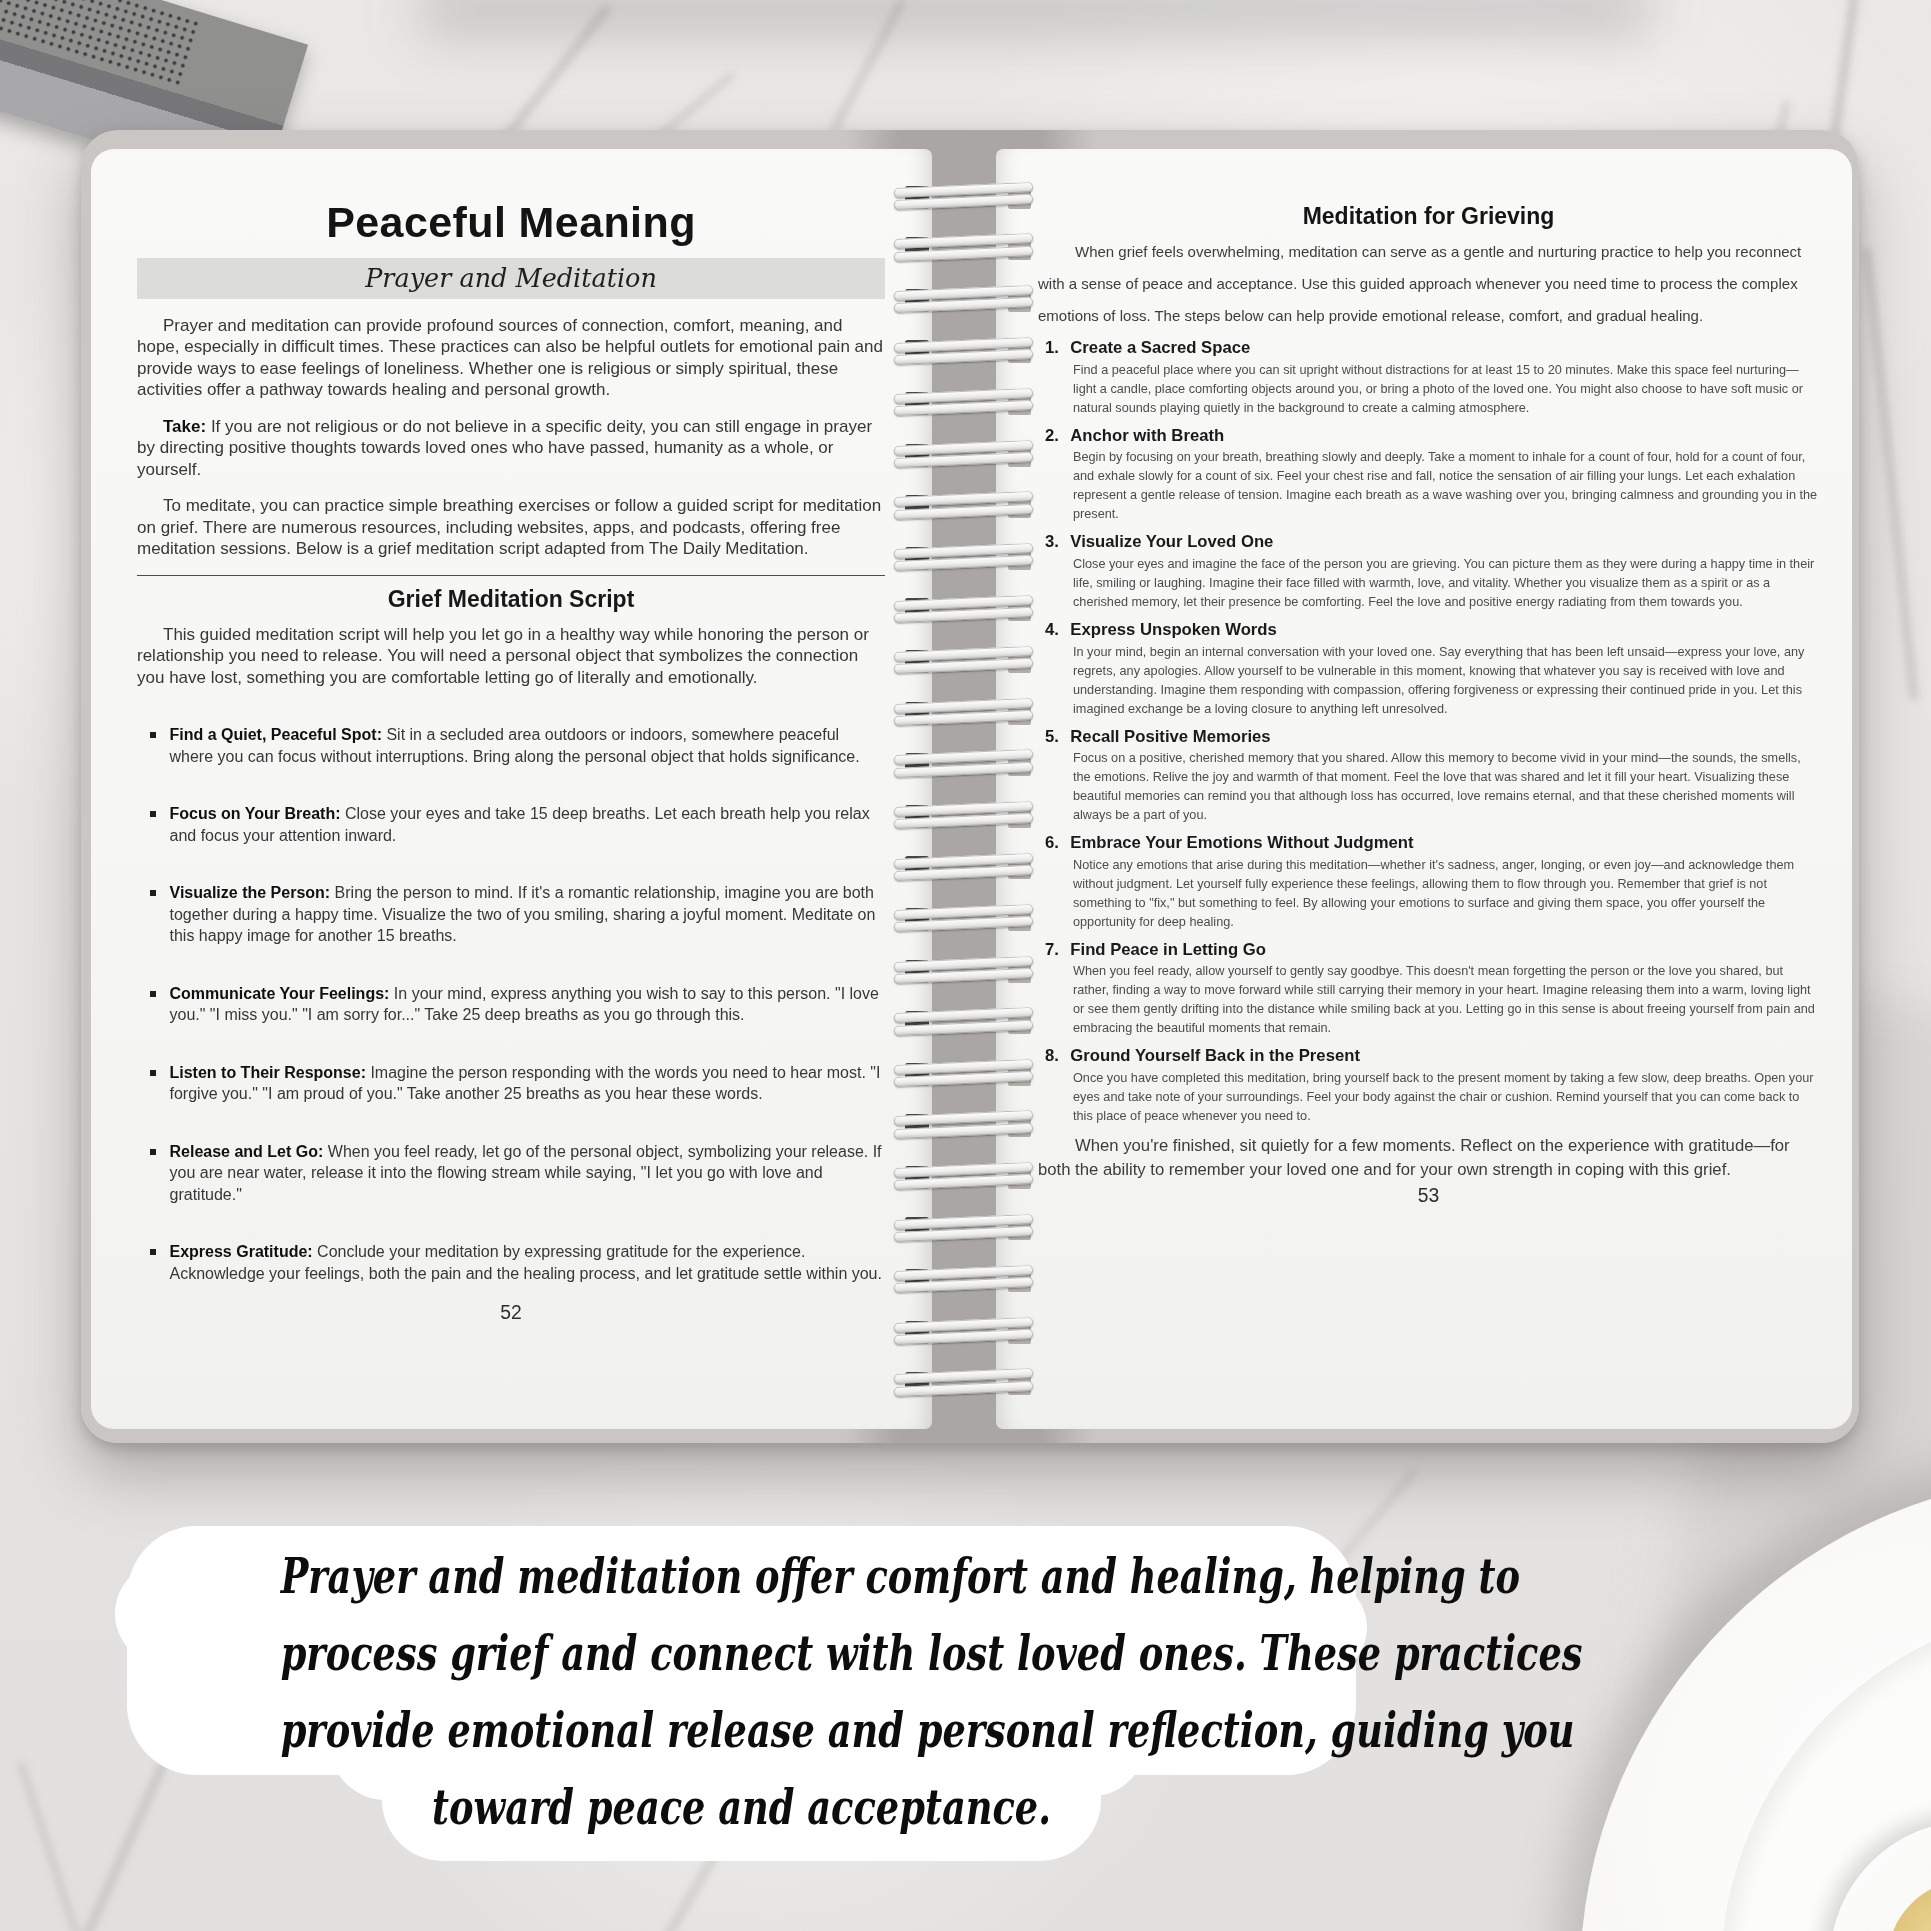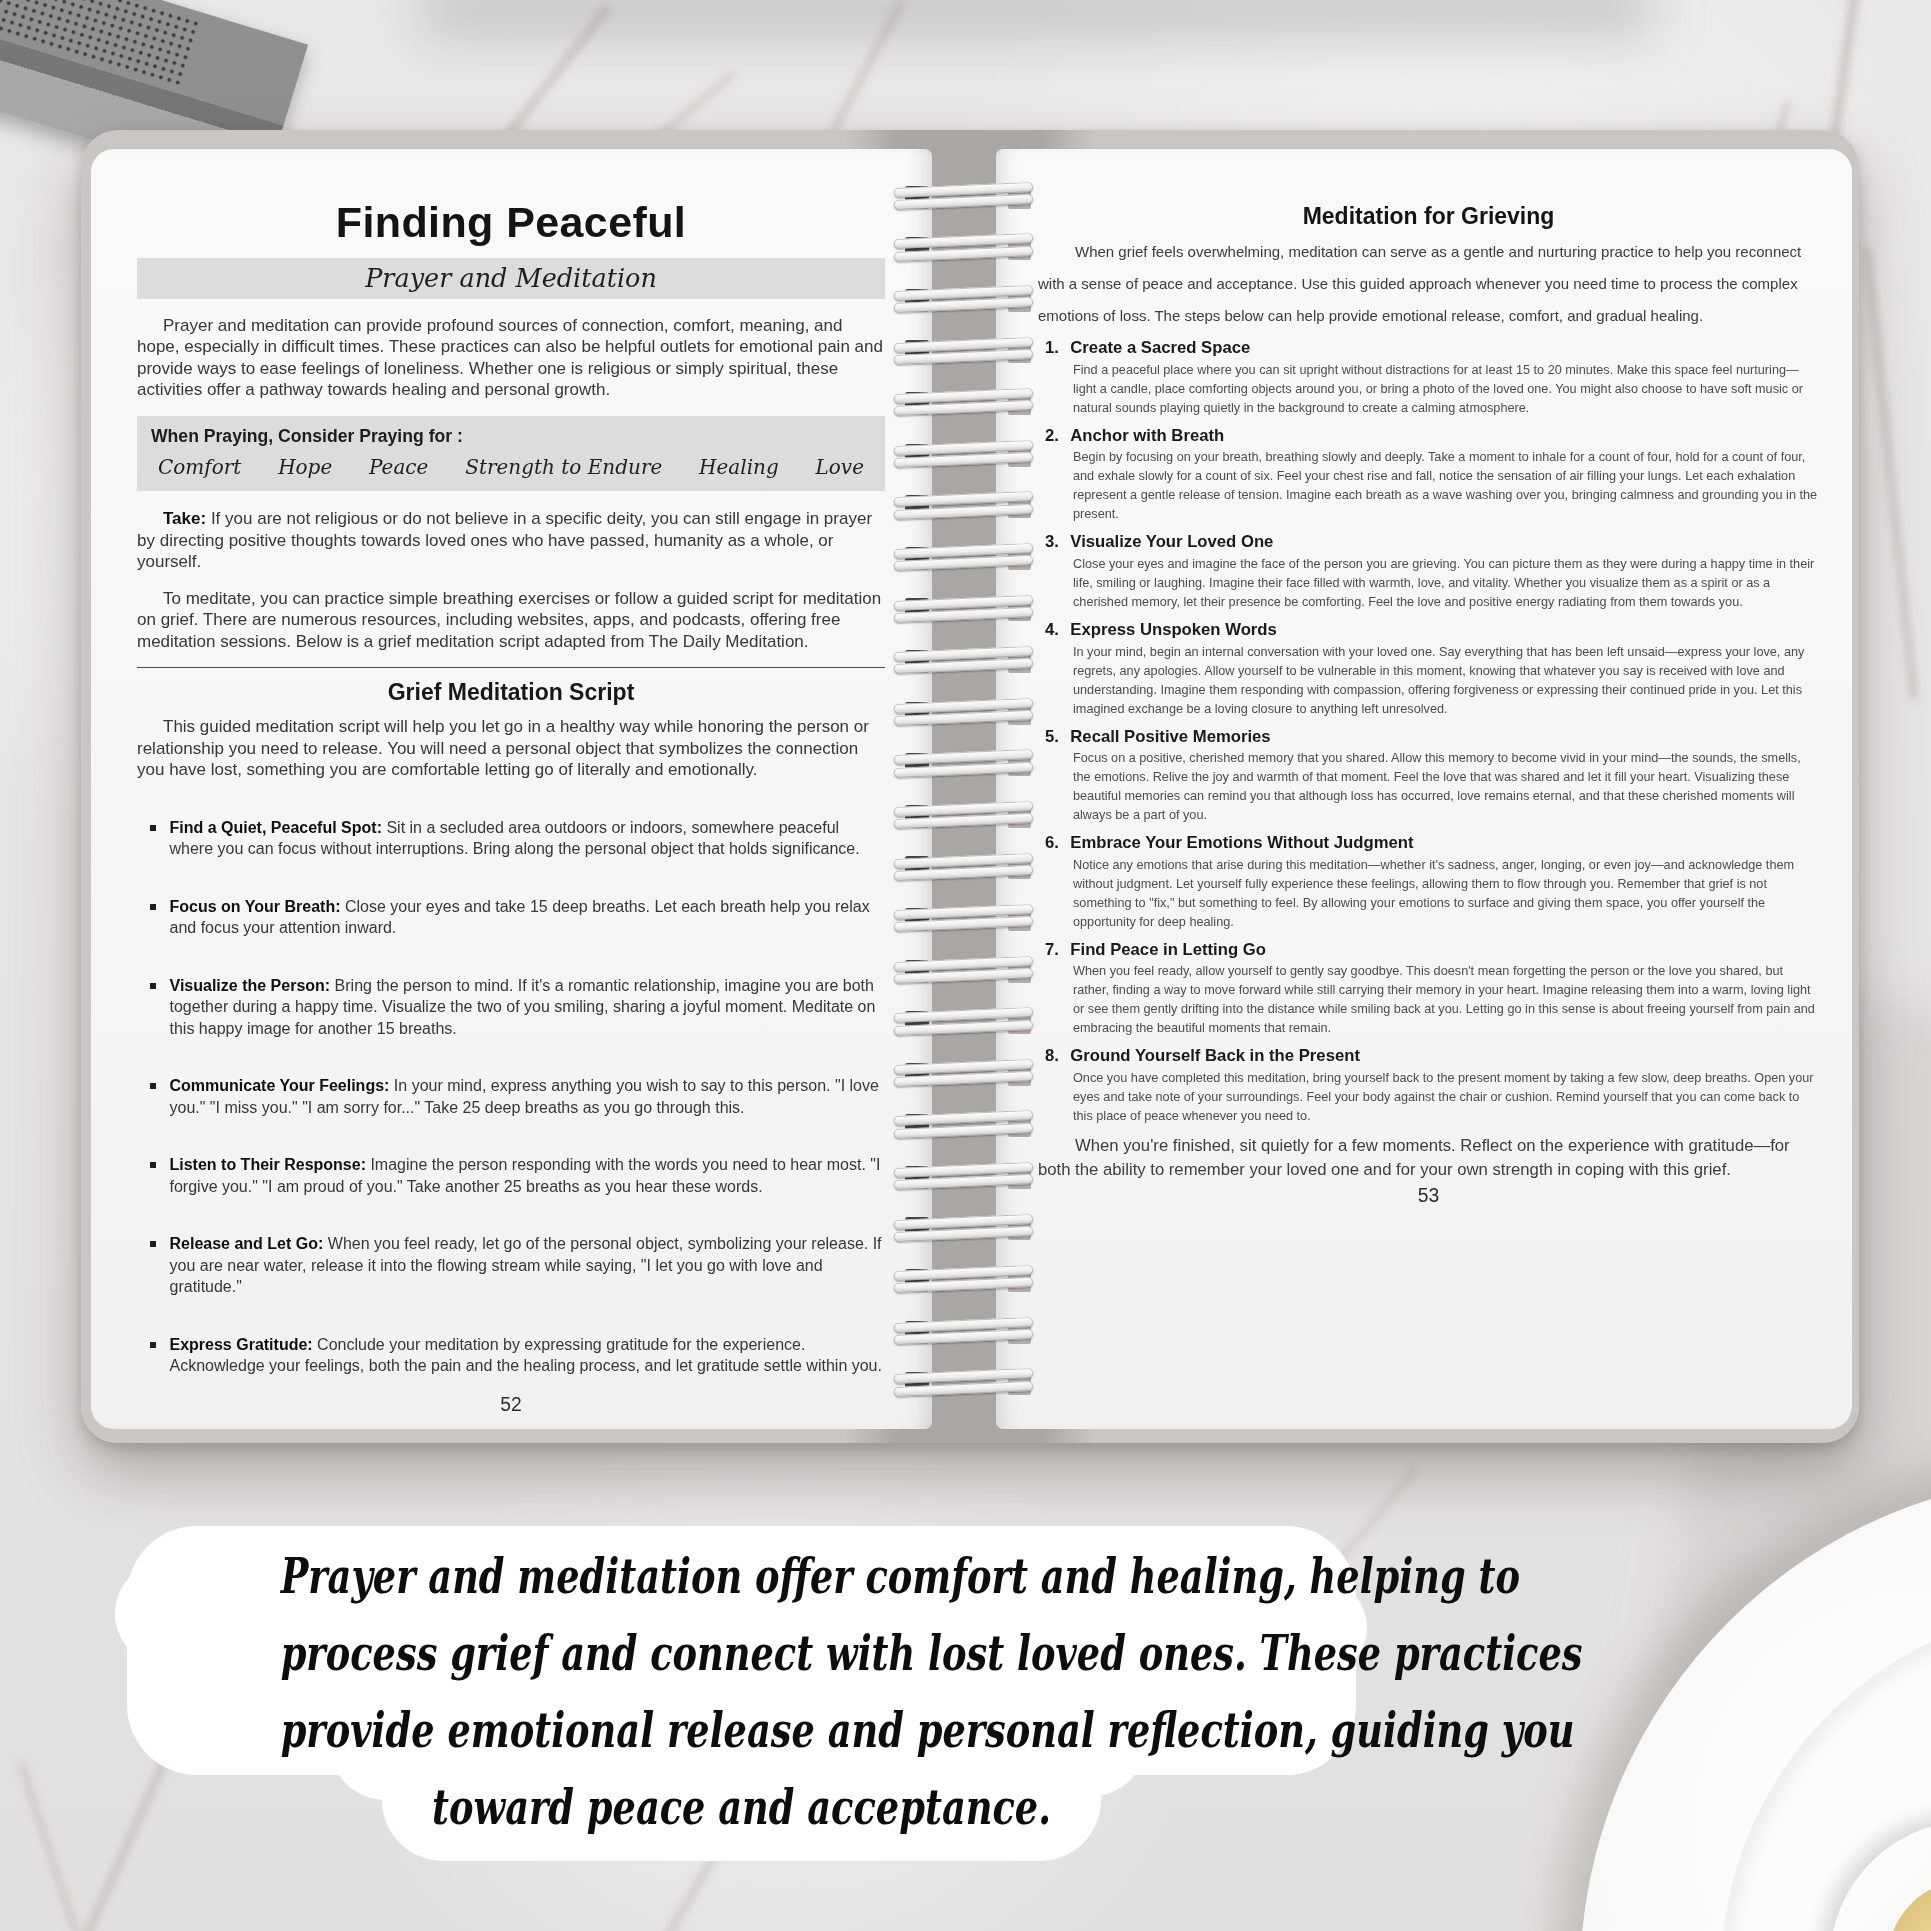--- a/index.html
+++ b/index.html
@@ -117,34 +117,23 @@
 </div>
 
 <div class="saucer"></div>
 <div class="saucer-inner"></div>
 <div class="cup"></div>
 <div class="tea"></div>
 
 <div class="book-backing"></div>
 
 <div class="page page-left">
-  <h1 class="lp-title">Finding Peaceful</h1>
+  <h1 class="lp-title">Peaceful Meaning</h1>
   <div class="subtitle-bar">Prayer and Meditation</div>
   <p class="body indent">Prayer and meditation can provide profound sources of connection, comfort, meaning, and hope, especially in difficult times. These practices can also be helpful outlets for emotional pain and provide ways to ease feelings of loneliness. Whether one is religious or simply spiritual, these activities offer a pathway towards healing and personal growth.</p>
-  <div class="pray">
-    <div class="pray-head">When Praying, Consider Praying for :</div>
-    <div class="pray-row">
-      <span>Comfort</span>
-      <span>Hope</span>
-      <span>Peace</span>
-      <span>Strength to Endure</span>
-      <span>Healing</span>
-      <span>Love</span>
-    </div>
-  </div>
   <p class="body indent"><b>Take:</b><span> If you are not religious or do not believe in a specific deity, you can still engage in prayer by directing positive thoughts towards loved ones who have passed, humanity as a whole, or yourself.</span></p>
   <p class="body indent">To meditate, you can practice simple breathing exercises or follow a guided script for meditation on grief. There are numerous resources, including websites, apps, and podcasts, offering free meditation sessions. Below is a grief meditation script adapted from The Daily Meditation.</p>
   <hr class="divider">
   <h2 class="script-h">Grief Meditation Script</h2>
   <p class="body indent">This guided meditation script will help you let go in a healthy way while honoring the person or relationship you need to release. You will need a personal object that symbolizes the connection you have lost, something you are comfortable letting go of literally and emotionally.</p>
   <ul class="bullets">
     <li><b>Find a Quiet, Peaceful Spot:</b><span> Sit in a secluded area outdoors or indoors, somewhere peaceful where you can focus without interruptions. Bring along the personal object that holds significance.</span></li>
     <li><b>Focus on Your Breath:</b><span> Close your eyes and take 15 deep breaths. Let each breath help you relax and focus your attention inward.</span></li>
     <li><b>Visualize the Person:</b><span> Bring the person to mind. If it's a romantic relationship, imagine you are both together during a happy time. Visualize the two of you smiling, sharing a joyful moment. Meditate on this happy image for another 15 breaths.</span></li>
     <li><b>Communicate Your Feelings:</b><span> In your mind, express anything you wish to say to this person. "I love you." "I miss you." "I am sorry for..." Take 25 deep breaths as you go through this.</span></li>

